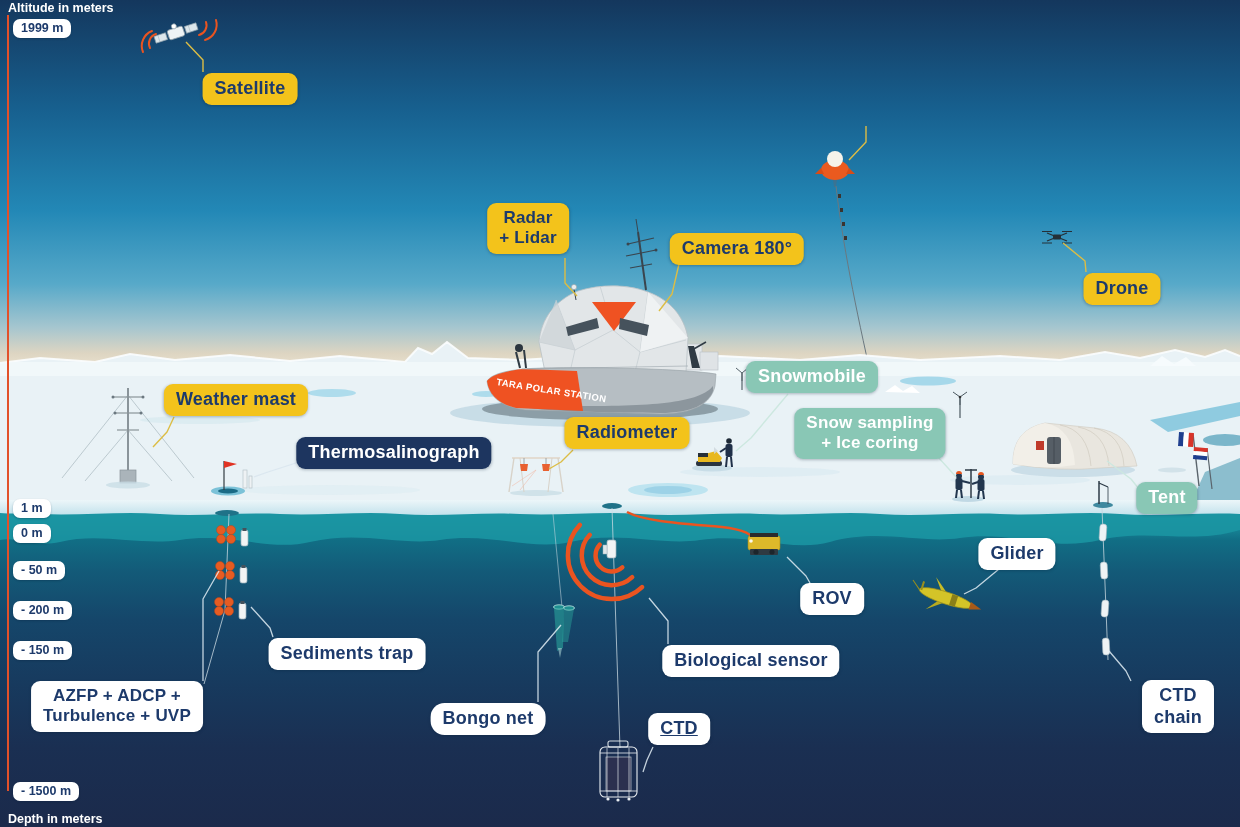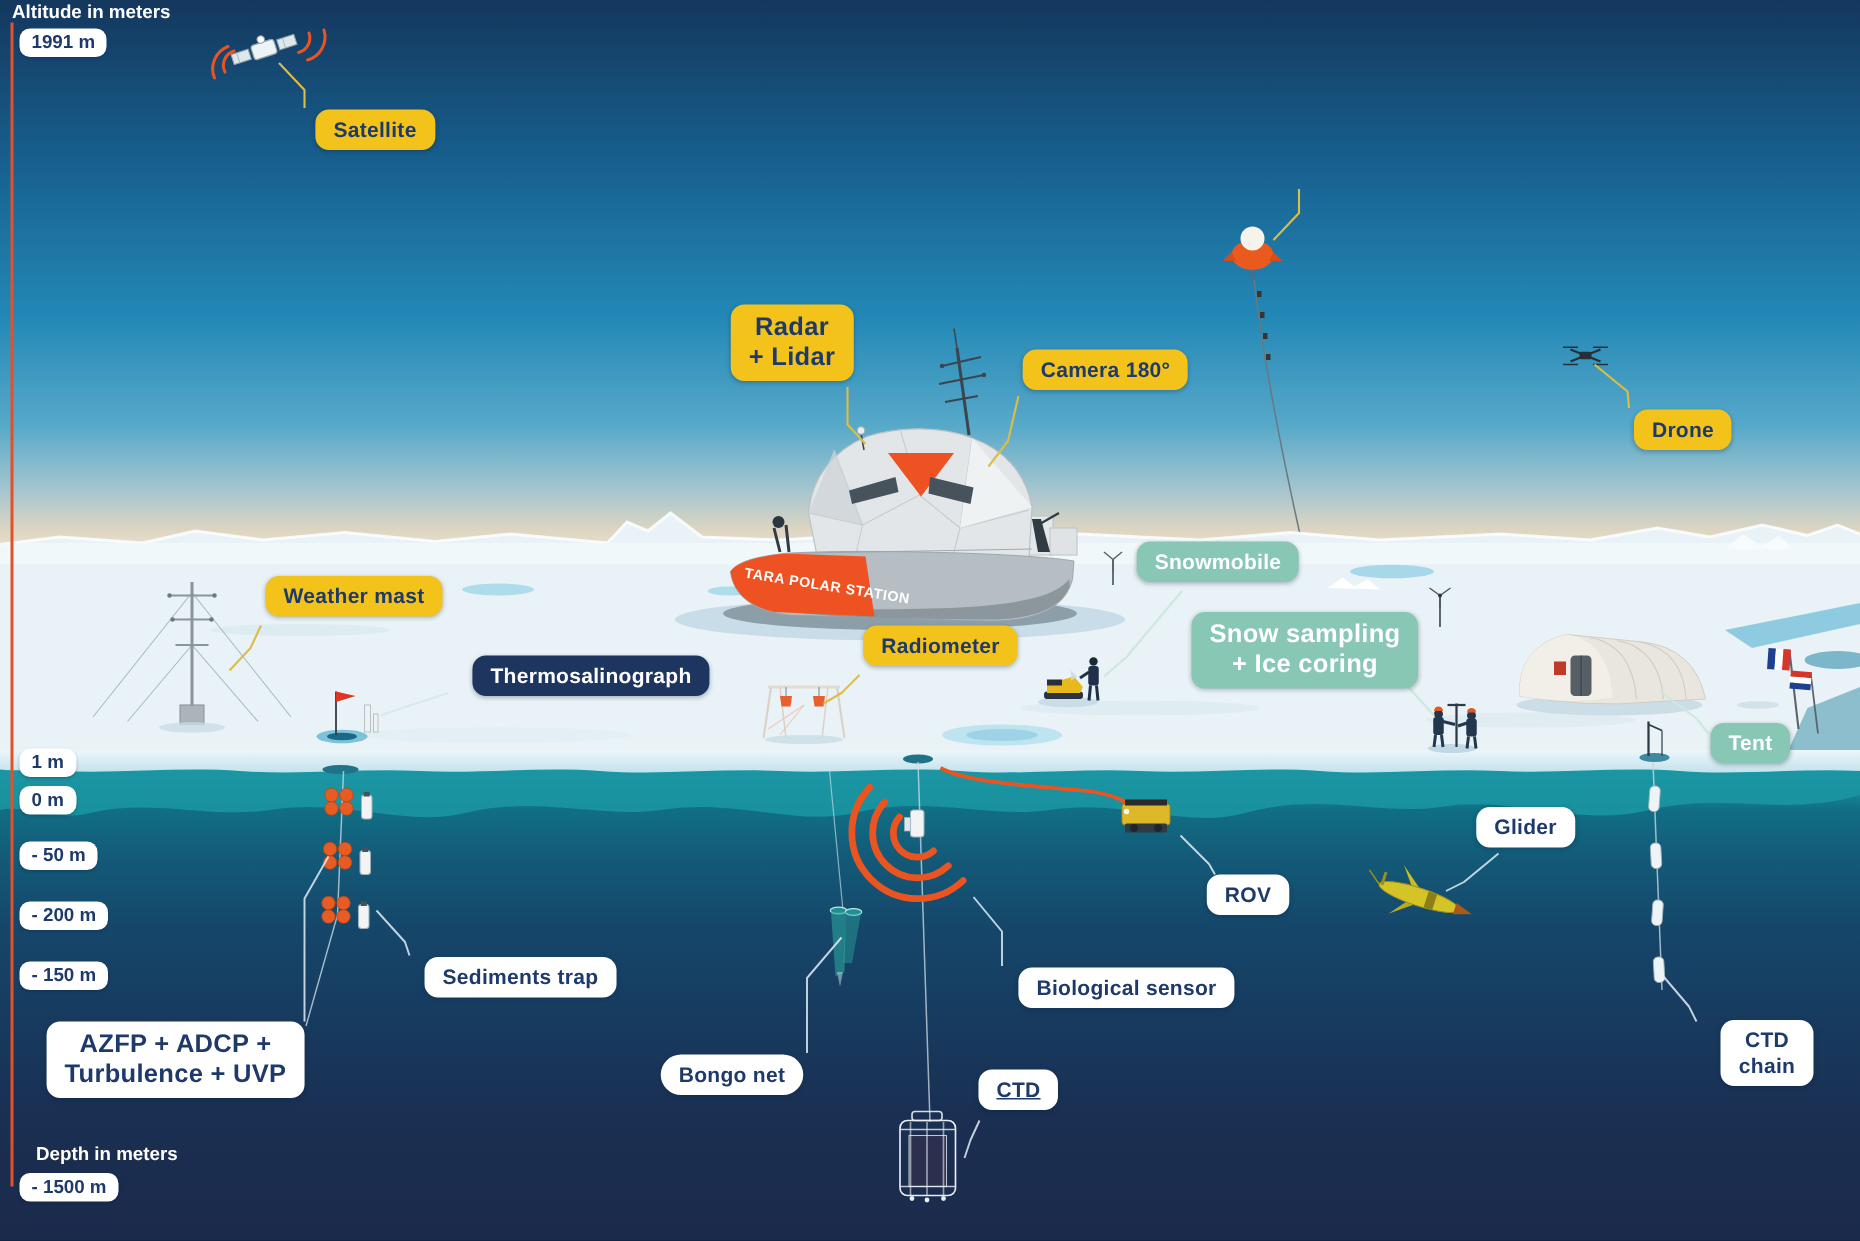--- a/index.html
+++ b/index.html
@@ -1,21 +1,21 @@
 <!DOCTYPE html>
 <html><head>
 <meta charset="utf-8">
 <style>
   html,body{margin:0;padding:0;background:#0d2440;}
   .stage{position:relative;width:1240px;height:827px;overflow:hidden;
          font-family:"Liberation Sans",sans-serif;}
   .stage svg.scene{position:absolute;left:0;top:0;width:1240px;height:827px;}
 
   .lbl{position:absolute;transform:translateX(-50%);font-weight:bold;
-       font-size:14px;line-height:1.2;text-align:center;white-space:pre-line;
+       font-size:18px;line-height:1.2;text-align:center;white-space:pre-line;
        padding:5px 12px;border-radius:9px;letter-spacing:.2px;
        box-shadow:0 1px 3px rgba(8,30,55,.28);}
   .lbl.yellow{background:#f3c31b;color:#1d3a6b;}
   .lbl.navy{background:#1d355f;color:#ffffff;}
   .lbl.teal{background:#89c7b5;color:#ffffff;}
   .lbl.white{background:#ffffff;color:#1d3a6b;}
   .lbl.two{font-size:17px;}
 
   .mark{position:absolute;left:13px;background:#ffffff;color:#1d3a6b;
         font-weight:bold;font-size:12.5px;line-height:1.25;
@@ -418,23 +418,23 @@
       <path d="M561,625 L538,652 L538,702"></path>
       <path d="M653,747 L647,760 L643,772"></path>
       <path d="M1109,651 L1126,671 L1131,681"></path>
     </g>
   </g>
 
   <line x1="8" y1="15" x2="8" y2="791" stroke="#e2512a" stroke-width="2"></line>
 </svg>
 
 <div class="axis-title" style="top:1px;">Altitude in meters</div>
-<div class="axis-title" style="top:762px;margin-left:16px;">Depth in meters</div>
-
-<div class="mark" style="top:19px;">1991 m</div>
+<div class="axis-title" style="top:812px;">Depth in meters</div>
+
+<div class="mark" style="top:19px;">1999 m</div>
 <div class="mark" style="top:499px;">1 m</div>
 <div class="mark" style="top:524px;">0 m</div>
 <div class="mark" style="top:561px;">- 50 m</div>
 <div class="mark" style="top:601px;">- 200 m</div>
 <div class="mark" style="top:641px;">- 150 m</div>
 <div class="mark" style="top:782px;">- 1500 m</div>
 
 <div class="lbl yellow" style="left:250px;top:73px;">Satellite</div>
 <div class="lbl yellow two" style="left:528px;top:203px;">Radar
 + Lidar</div>

